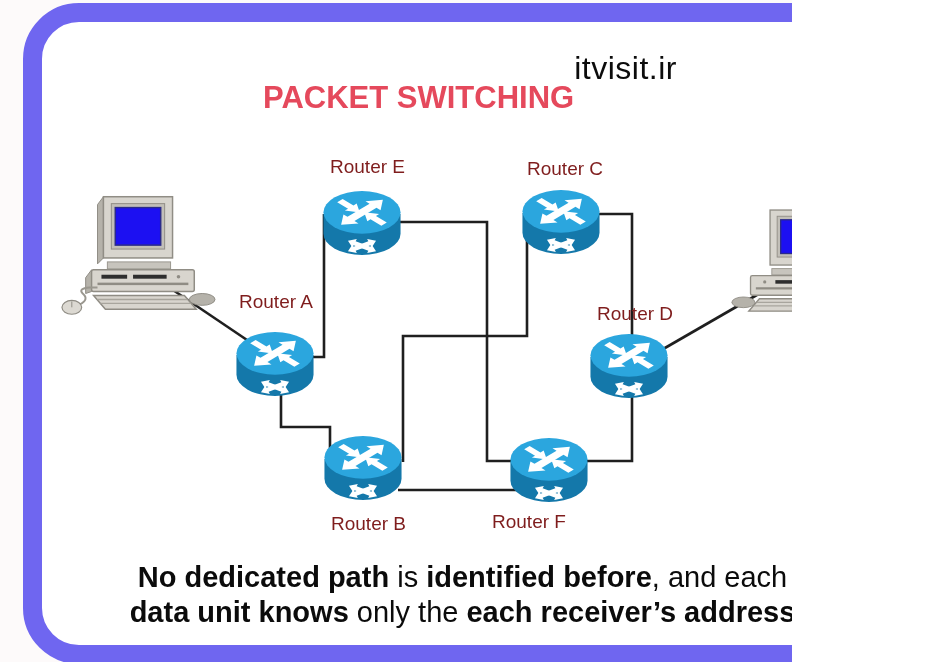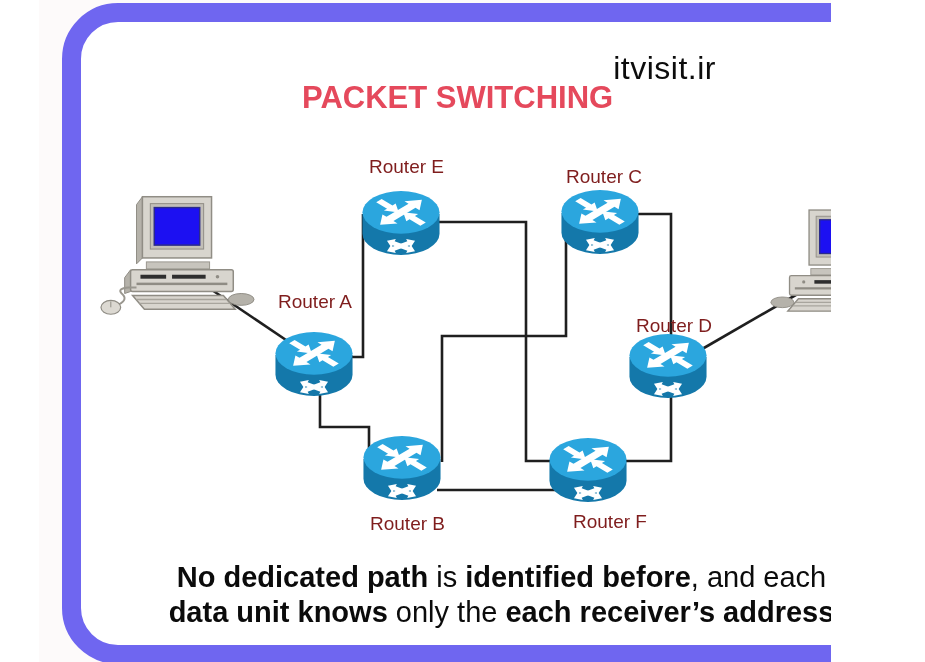--- a/index.html
+++ b/index.html
@@ -8,21 +8,20 @@
     --router-top-blue:#2ba6de;
     --router-side-blue:#1478aa;
     --screen-blue:#1c10f2;
     --link-line:#1f1f1f;
   }
   html,body{margin:0;padding:0;}
   body{font-family:"Liberation Sans",sans-serif;background:#fff;}
   .stage{
     position:relative;width:792px;height:662px;overflow:hidden;
     background:#fdfafa;
-    margin-left:39px;
   }
   .frame{
     position:absolute;left:23px;top:3px;width:858px;height:661px;
     box-sizing:border-box;border:19px solid var(--border-purple);
     border-radius:56px;background:#ffffff;
   }
   .watermark{
     position:absolute;top:50px;right:115px;
     font-size:32px;color:#0c0c0c;letter-spacing:0.5px;
   }
@@ -38,25 +37,25 @@
   .pos-e{left:321px;top:185px;}
   .pos-c{left:520px;top:184px;}
   .pos-a{left:234px;top:326px;}
   .pos-d{left:588px;top:328px;}
   .pos-b{left:322px;top:430px;}
   .pos-f{left:508px;top:432px;}
   .router-label{
     position:absolute;font-size:19px;color:#7f1d1d;white-space:nowrap;
   }
   .lbl-e{left:330px;top:156px;}
-  .lbl-c{left:527px;top:166px;}
+  .lbl-c{left:527px;top:158px;}
   .lbl-a{left:239px;top:291px;}
-  .lbl-d{left:597px;top:315px;}
+  .lbl-d{left:597px;top:303px;}
   .lbl-b{left:331px;top:513px;}
-  .lbl-f{left:534px;top:511px;}
+  .lbl-f{left:492px;top:511px;}
   .computer{position:absolute;}
   .computer svg{width:100%;height:100%;display:block;}
   .pc-left{left:58px;top:190px;width:158px;height:128px;}
   .pc-right{left:731px;top:204px;width:142px;height:115px;}
   .pc-right svg{transform:scaleX(-1);}
   .caption{
     position:absolute;left:0;top:560px;width:925px;text-align:center;
     font-size:29px;line-height:35px;color:#0b0b0b;
   }
   .cap-line{white-space:pre;}

